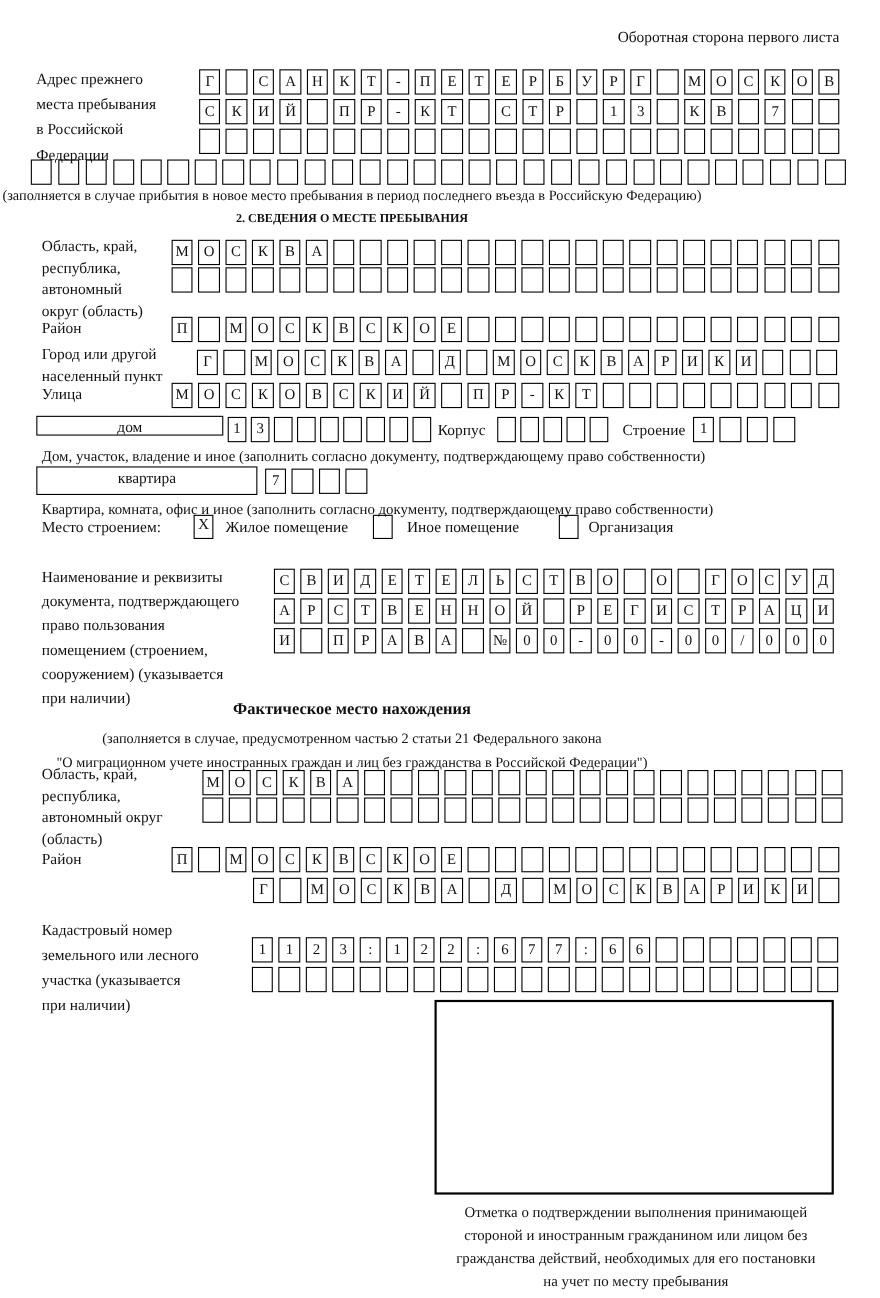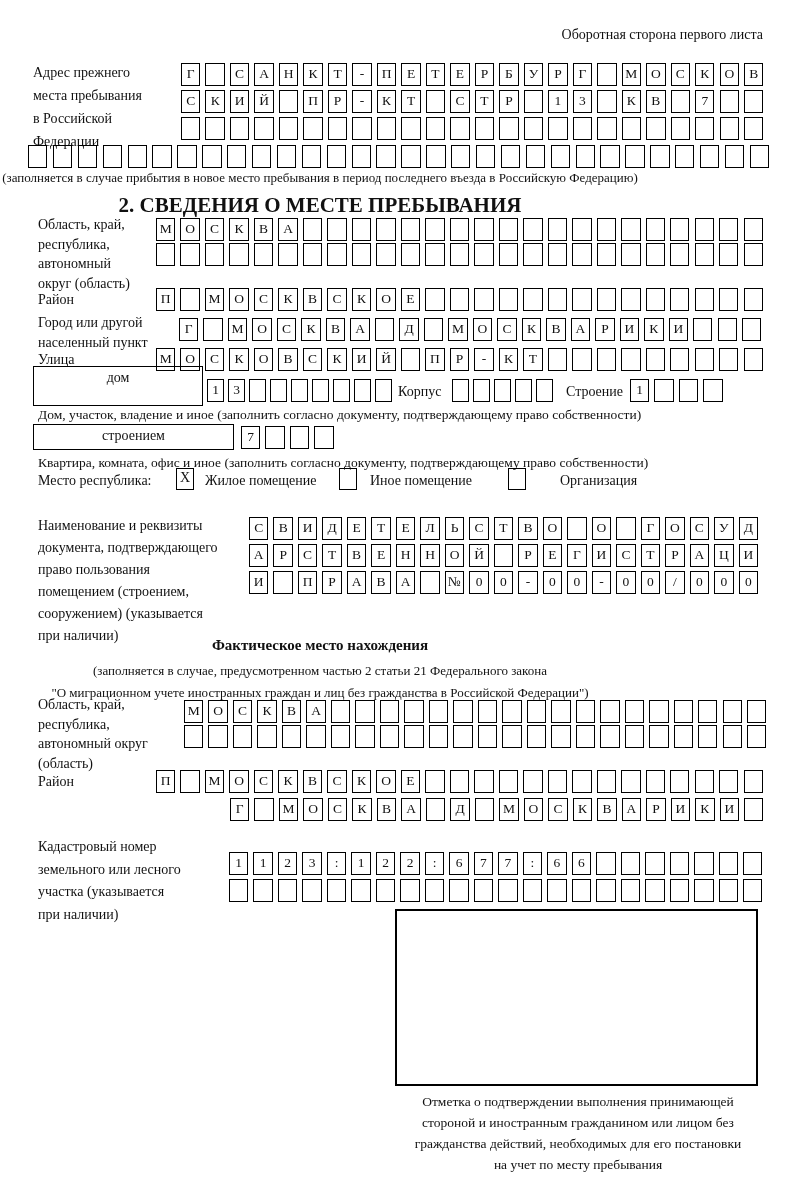--- a/index.html
+++ b/index.html
@@ -6,21 +6,21 @@
   #page{position:relative;width:800px;height:1180px;background:#fff;overflow:hidden;
         font-family:"Liberation Serif", "DejaVu Serif", serif;color:#111;}
   .lbl{position:absolute;font-size:14px;line-height:22px;white-space:pre-line;}
   .cr{position:absolute;white-space:nowrap;}
   .cell{display:inline-block;box-sizing:border-box;width:19.3px;height:23px;border:1.7px solid #000;
         margin-right:5.2px;text-align:center;font-size:13.5px;line-height:20px;vertical-align:top;}
   .cr.tight .cell{width:17px;margin-right:4px;}
   .cr.wide .cell{width:19.3px;margin-right:5.6px;}
   .center{position:absolute;left:0;width:640px;text-align:center;}
   .note{font-size:13px;}
-  .title{font-weight:bold;font-size:21px;}
+  .title{font-weight:bold;font-size:11px;}
   .fieldbox{position:absolute;box-sizing:border-box;border:1.7px solid #000;text-align:center;
             font-size:14px;line-height:22px;}
   .cb{position:absolute;box-sizing:border-box;width:18px;height:22px;border:1.7px solid #000;
       text-align:center;font-size:14px;line-height:18px;}
   .inline-lbl{position:absolute;font-size:14px;line-height:23px;white-space:nowrap;}
   .bigbox{position:absolute;box-sizing:border-box;border:2px solid #000;background:#fff;}
 </style>
 </head>
 <body>
 
@@ -50,39 +50,39 @@
   <div class="lbl" style="left:38px;top:289px;">Район</div>
   <div class="cr" style="left:156px;top:288px"><span class="cell">П</span><span class="cell"></span><span class="cell">М</span><span class="cell">О</span><span class="cell">С</span><span class="cell">К</span><span class="cell">В</span><span class="cell">С</span><span class="cell">К</span><span class="cell">О</span><span class="cell">Е</span><span class="cell"></span><span class="cell"></span><span class="cell"></span><span class="cell"></span><span class="cell"></span><span class="cell"></span><span class="cell"></span><span class="cell"></span><span class="cell"></span><span class="cell"></span><span class="cell"></span><span class="cell"></span><span class="cell"></span><span class="cell"></span></div>
 
   <div class="lbl" style="left:38px;top:313px;line-height:20px;">Город или другой
 населенный пункт</div>
   <div class="cr" style="left:179px;top:318px"><span class="cell">Г</span><span class="cell"></span><span class="cell">М</span><span class="cell">О</span><span class="cell">С</span><span class="cell">К</span><span class="cell">В</span><span class="cell">А</span><span class="cell"></span><span class="cell">Д</span><span class="cell"></span><span class="cell">М</span><span class="cell">О</span><span class="cell">С</span><span class="cell">К</span><span class="cell">В</span><span class="cell">А</span><span class="cell">Р</span><span class="cell">И</span><span class="cell">К</span><span class="cell">И</span><span class="cell"></span><span class="cell"></span><span class="cell"></span></div>
 
   <div class="lbl" style="left:38px;top:349px;">Улица</div>
   <div class="cr" style="left:156px;top:348px"><span class="cell">М</span><span class="cell">О</span><span class="cell">С</span><span class="cell">К</span><span class="cell">О</span><span class="cell">В</span><span class="cell">С</span><span class="cell">К</span><span class="cell">И</span><span class="cell">Й</span><span class="cell"></span><span class="cell">П</span><span class="cell">Р</span><span class="cell">-</span><span class="cell">К</span><span class="cell">Т</span><span class="cell"></span><span class="cell"></span><span class="cell"></span><span class="cell"></span><span class="cell"></span><span class="cell"></span><span class="cell"></span><span class="cell"></span><span class="cell"></span></div>
 
-  <div class="fieldbox" style="left:33px;top:366px;width:170px;height:40px;">дом</div>
+  <div class="fieldbox" style="left:33px;top:378px;width:170px;height:18px;">дом</div>
   <div class="cr tight" style="left:207px;top:379px"><span class="cell">1</span><span class="cell">3</span><span class="cell"></span><span class="cell"></span><span class="cell"></span><span class="cell"></span><span class="cell"></span><span class="cell"></span><span class="cell"></span></div>
   <div class="inline-lbl" style="left:398px;top:380px;">Корпус</div>
   <div class="cr tight" style="left:452px;top:379px"><span class="cell"></span><span class="cell"></span><span class="cell"></span><span class="cell"></span><span class="cell"></span></div>
   <div class="inline-lbl" style="left:566px;top:380px;">Строение</div>
   <div class="cr" style="left:630px;top:379px"><span class="cell">1</span><span class="cell"></span><span class="cell"></span><span class="cell"></span></div>
   <div class="lbl note" style="left:38px;top:404px;font-size:13.5px;">Дом, участок, владение и иное (заполнить согласно документу, подтверждающему право собственности)</div>
 
-  <div class="fieldbox" style="left:33px;top:424px;width:201px;height:26px;">строением</div>
+  <div class="fieldbox" style="left:33px;top:424px;width:201px;height:26px;">квартира</div>
   <div class="cr" style="left:241px;top:426px"><span class="cell">7</span><span class="cell"></span><span class="cell"></span><span class="cell"></span></div>
   <div class="lbl note" style="left:38px;top:452px;font-size:13.5px;">Квартира, комната, офис и иное (заполнить согласно документу, подтверждающему право собственности)</div>
 
-  <div class="inline-lbl" style="left:38px;top:469px;">Место республика:</div>
+  <div class="inline-lbl" style="left:38px;top:469px;">Место строением:</div>
   <span class="cb" style="left:176px;top:468px;">X</span>
   <div class="inline-lbl" style="left:205px;top:469px;">Жилое помещение</div>
   <span class="cb" style="left:339px;top:468px;"></span>
   <div class="inline-lbl" style="left:370px;top:469px;">Иное помещение</div>
   <span class="cb" style="left:508px;top:468px;"></span>
-  <div class="inline-lbl" style="left:560px;top:469px;text-align:center;">Организация</div>
+  <div class="inline-lbl" style="left:535px;top:469px;text-align:center;">Организация</div>
 
   <div class="lbl" style="left:38px;top:515px;line-height:22px;">Наименование и реквизиты
 документа, подтверждающего
 право пользования
 помещением (строением,
 сооружением) (указывается
 при наличии)</div>
   <div class="cr" style="left:249px;top:517px"><span class="cell">С</span><span class="cell">В</span><span class="cell">И</span><span class="cell">Д</span><span class="cell">Е</span><span class="cell">Т</span><span class="cell">Е</span><span class="cell">Л</span><span class="cell">Ь</span><span class="cell">С</span><span class="cell">Т</span><span class="cell">В</span><span class="cell">О</span><span class="cell"></span><span class="cell">О</span><span class="cell"></span><span class="cell">Г</span><span class="cell">О</span><span class="cell">С</span><span class="cell">У</span><span class="cell">Д</span></div>
   <div class="cr" style="left:249px;top:544px"><span class="cell">А</span><span class="cell">Р</span><span class="cell">С</span><span class="cell">Т</span><span class="cell">В</span><span class="cell">Е</span><span class="cell">Н</span><span class="cell">Н</span><span class="cell">О</span><span class="cell">Й</span><span class="cell"></span><span class="cell">Р</span><span class="cell">Е</span><span class="cell">Г</span><span class="cell">И</span><span class="cell">С</span><span class="cell">Т</span><span class="cell">Р</span><span class="cell">А</span><span class="cell">Ц</span><span class="cell">И</span></div>
   <div class="cr" style="left:249px;top:571px"><span class="cell">И</span><span class="cell"></span><span class="cell">П</span><span class="cell">Р</span><span class="cell">А</span><span class="cell">В</span><span class="cell">А</span><span class="cell"></span><span class="cell">№</span><span class="cell">0</span><span class="cell">0</span><span class="cell">-</span><span class="cell">0</span><span class="cell">0</span><span class="cell">-</span><span class="cell">0</span><span class="cell">0</span><span class="cell">/</span><span class="cell">0</span><span class="cell">0</span><span class="cell">0</span></div>

